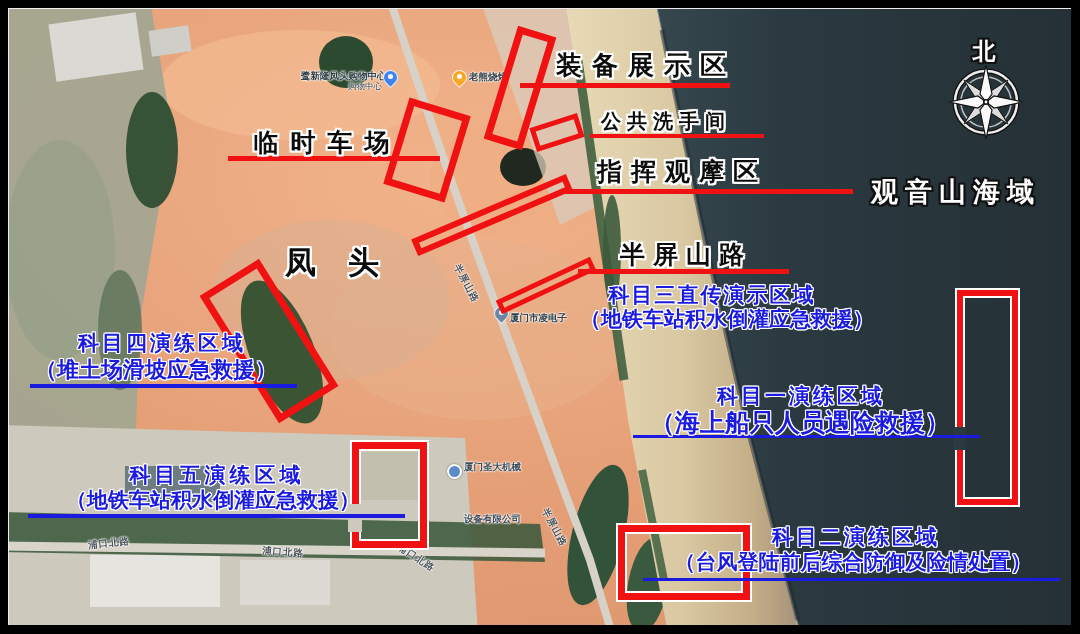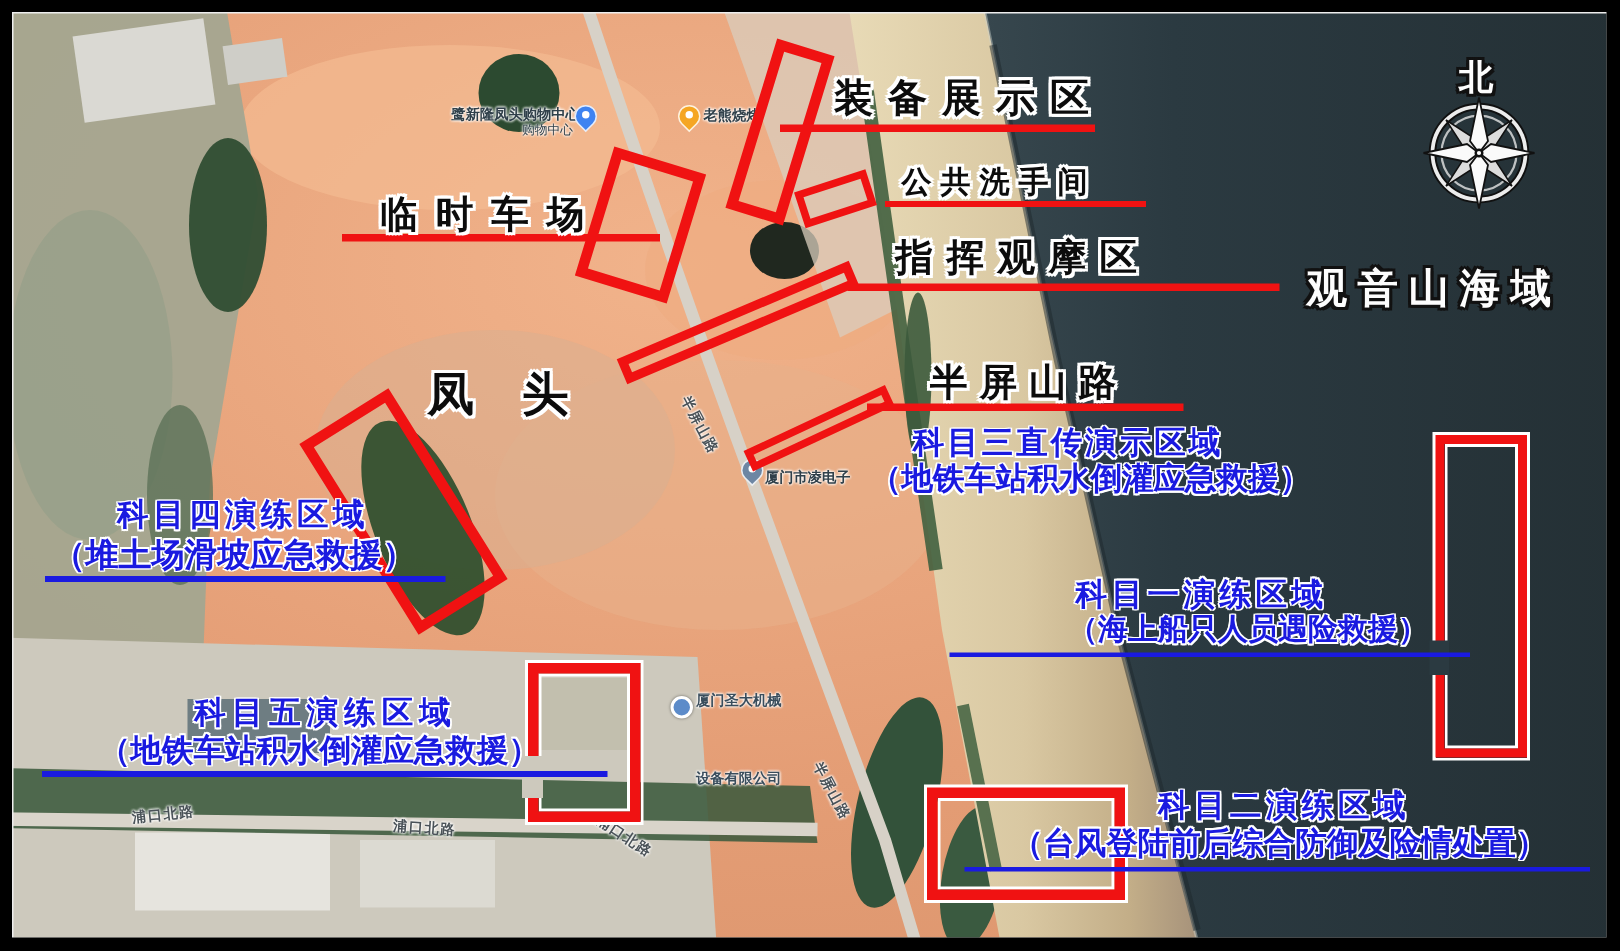--- a/index.html
+++ b/index.html
@@ -174,21 +174,21 @@
     </svg>
 
     <div class="lbl lbl-blue" style="left:712px;top:281px;font-size:21px;letter-spacing:2px;">科目三直传演示区域</div>
     <div class="lbl lbl-blue" style="left:727px;top:305px;font-size:21px;">（地铁车站积水倒灌应急救援）</div>
 
     <div class="lbl lbl-blue" style="left:162px;top:329px;font-size:21px;letter-spacing:3px;">科目四演练区域</div>
     <div class="lbl lbl-blue" style="left:156px;top:355px;font-size:22px;">（堆土场滑坡应急救援）</div>
     <div class="ul blue" style="left:30px;top:384px;width:267px;"></div>
 
     <div class="lbl lbl-blue" style="left:801px;top:382px;font-size:21px;letter-spacing:3px;">科目一演练区域</div>
-    <div class="lbl lbl-blue" style="left:832px;top:406px;font-size:20px;">（海上船只人员遇险救援）</div>
+    <div class="lbl lbl-blue" style="left:800px;top:406px;font-size:25px;">（海上船只人员遇险救援）</div>
     <div class="ul blue" style="left:633px;top:435px;width:347px;height:3px;"></div>
 
     <div class="lbl lbl-blue" style="left:217px;top:461px;font-size:21px;letter-spacing:4px;">科目五演练区域</div>
     <div class="lbl lbl-blue" style="left:213px;top:486px;font-size:21px;">（地铁车站积水倒灌应急救援）</div>
     <div class="ul blue" style="left:28px;top:514px;width:377px;"></div>
 
     <div class="lbl lbl-blue" style="left:856px;top:523px;font-size:21px;letter-spacing:3px;">科目二演练区域</div>
     <div class="lbl lbl-blue" style="left:853px;top:548px;font-size:21px;">（台风登陆前后综合防御及险情处置）</div>
     <div class="ul blue" style="left:643px;top:578px;width:417px;height:3px;"></div>
 

